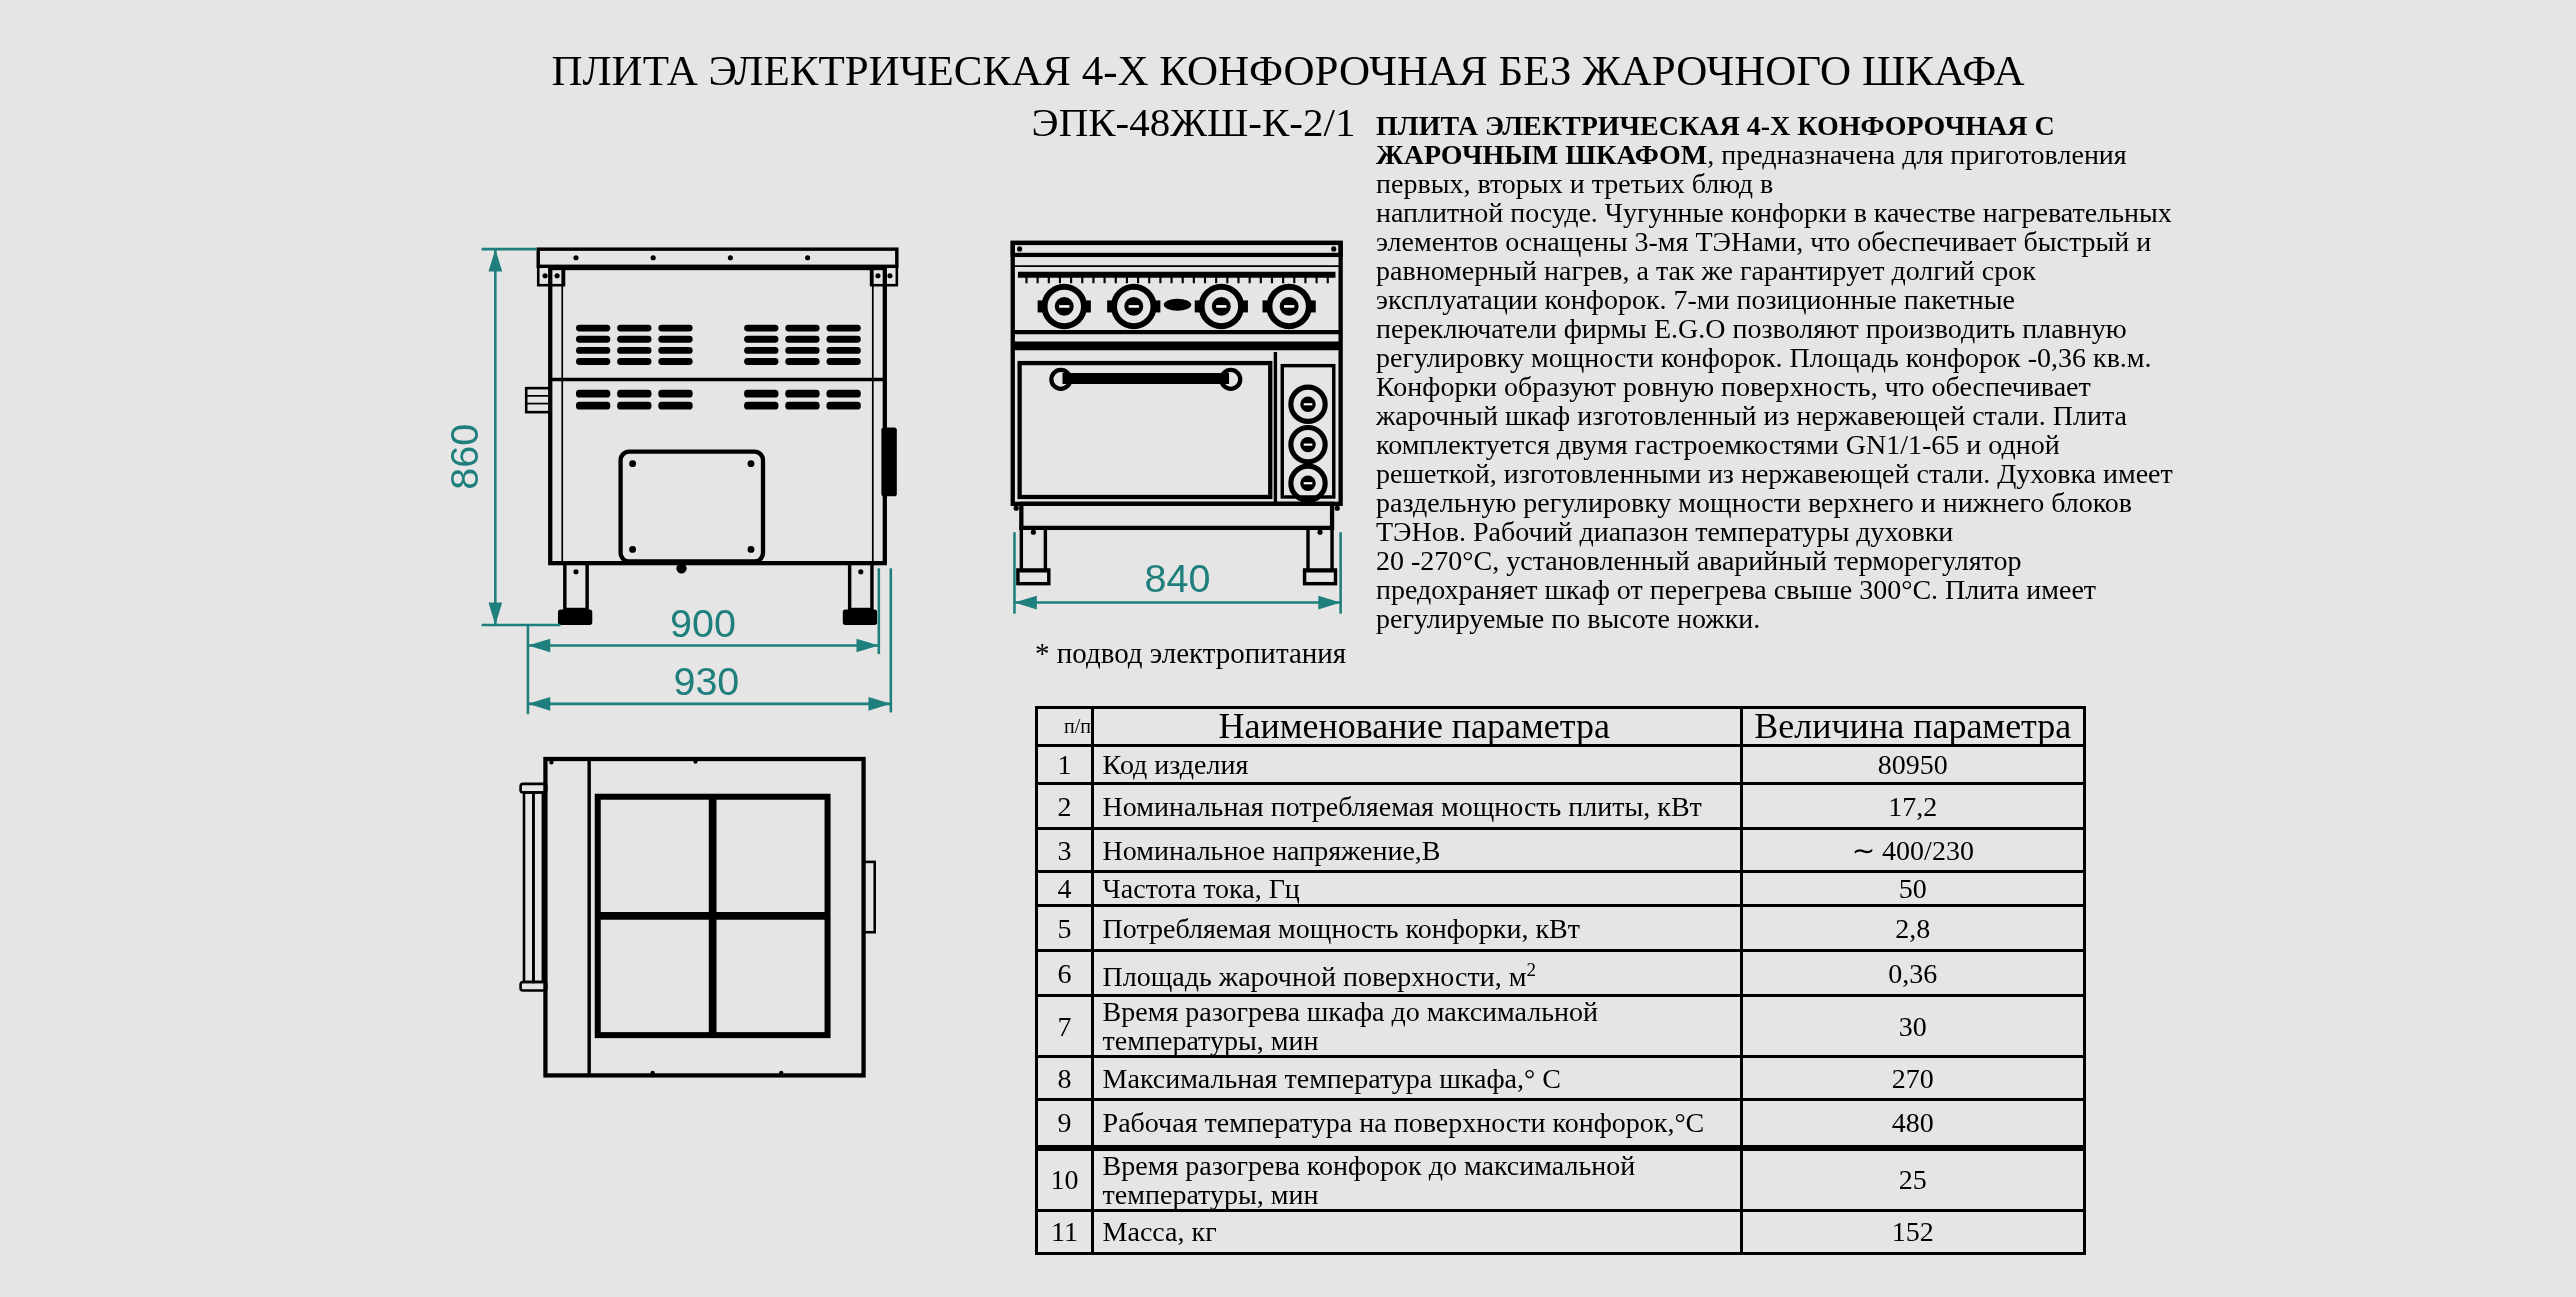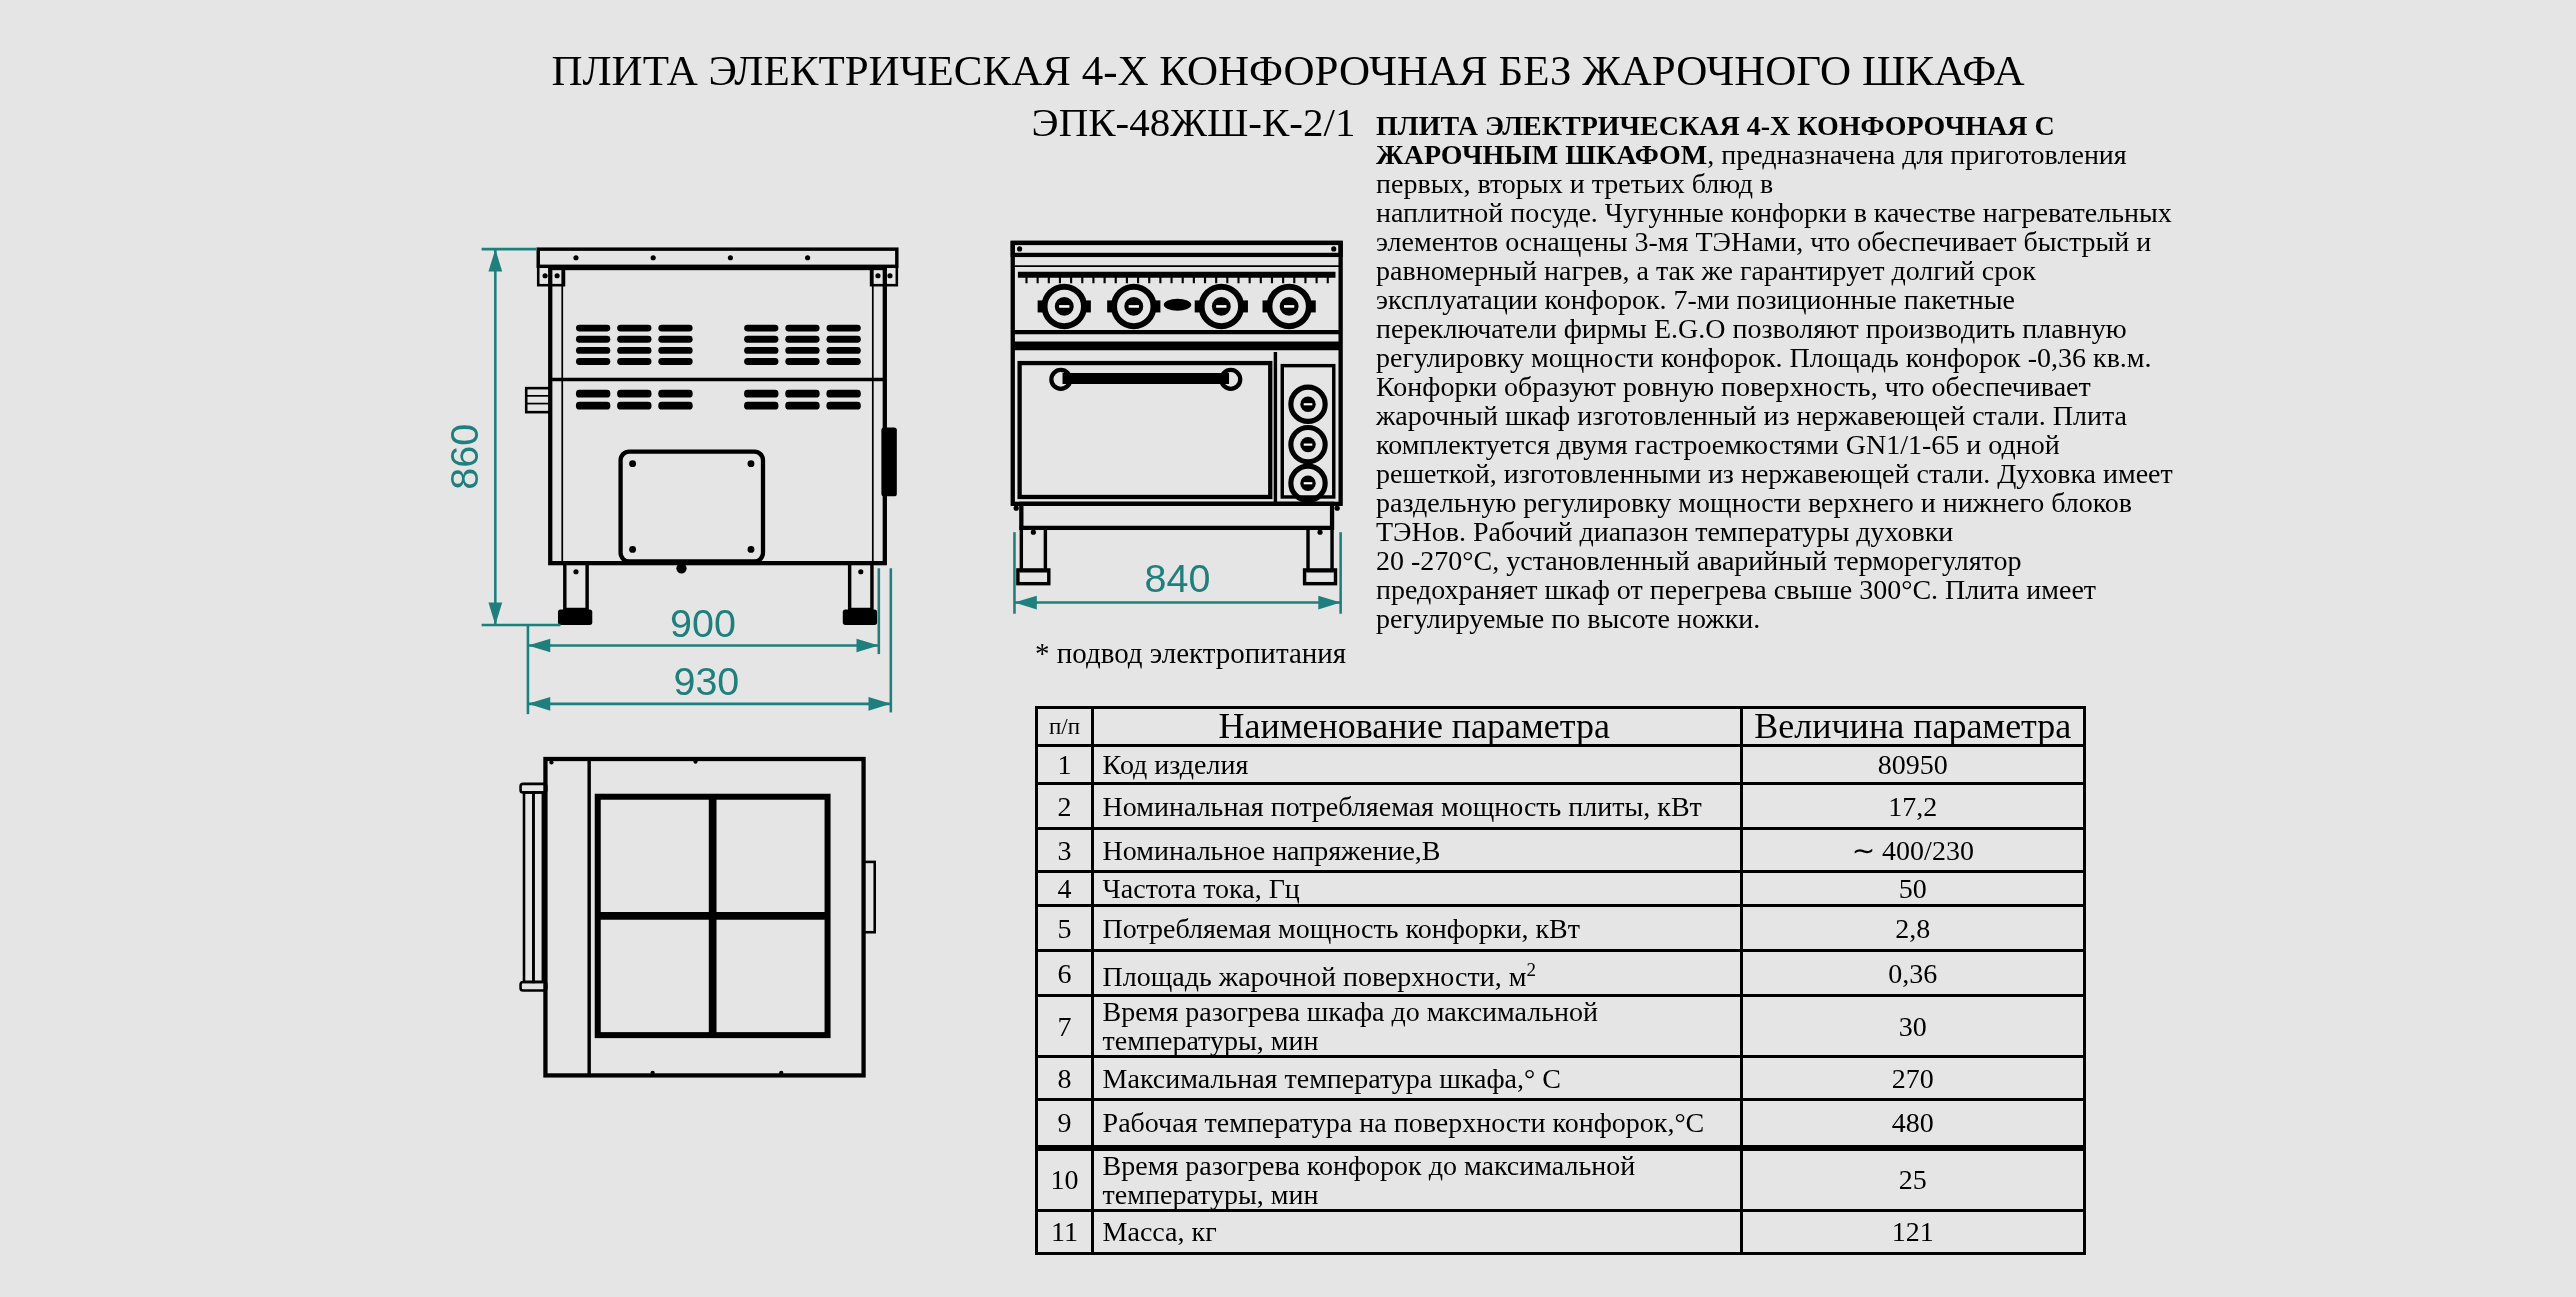--- a/index.html
+++ b/index.html
@@ -13,21 +13,21 @@
   .d-line{font-size:28px;line-height:29px;white-space:nowrap;}
   .bold{font-weight:700;}
   .note{position:absolute;left:1035px;top:637px;font-size:29px;white-space:nowrap;}
   .drawing{position:absolute;}
   svg text.dim{font-family:"Liberation Sans",sans-serif;font-size:46px;fill:#1E7F7D;}
   
   .spec{position:absolute;left:1035px;top:706px;border-collapse:collapse;table-layout:fixed;}
   .spec td,.spec th{border:3.4px solid #000;font-weight:400;vertical-align:middle;
         font-size:28px;line-height:29px;padding:0;overflow:hidden;}
   .spec th{font-size:36px;}
-  .spec th.hnum{font-size:23px;}
+  .spec th.hnum{font-size:20px;text-align:right;}
   .col-num{width:53px;text-align:center;}
   .col-name{width:632px;text-align:left;padding-left:8.6px!important;padding-right:5.2px!important;}
   .col-val{width:340px;text-align:center;}
   tr.thick td{border-top-width:6px;}
   sup{font-size:19px;}
 </style>
 </head>
 <body>
 
 <div class="page">
@@ -378,19 +378,19 @@
       <td class="col-val">480</td>
     </tr>
     <tr class="thick" style="height:60px">
       <td class="col-num">10</td>
       <td class="col-name">Время разогрева конфорок до максимальной температуры, мин</td>
       <td class="col-val">25</td>
     </tr>
     <tr style="height:43px">
       <td class="col-num">11</td>
       <td class="col-name">Масса, кг</td>
-      <td class="col-val">121</td>
+      <td class="col-val">152</td>
     </tr>
   </tbody>
     </table>
 
 </div>
 
 
 </body></html>

